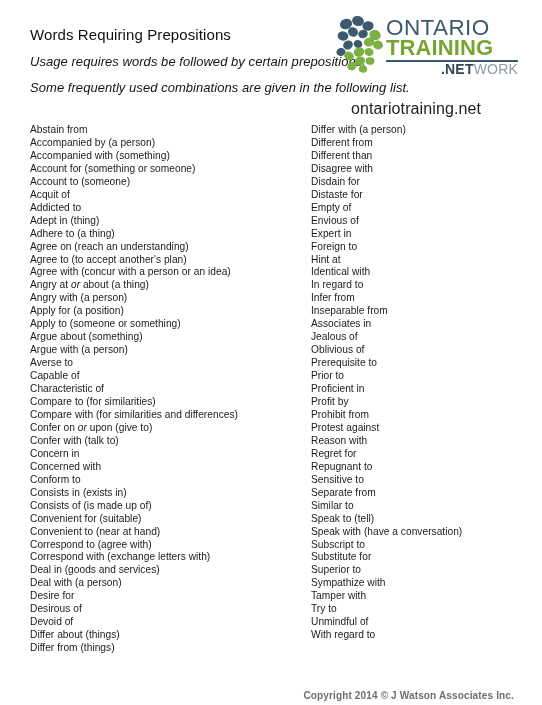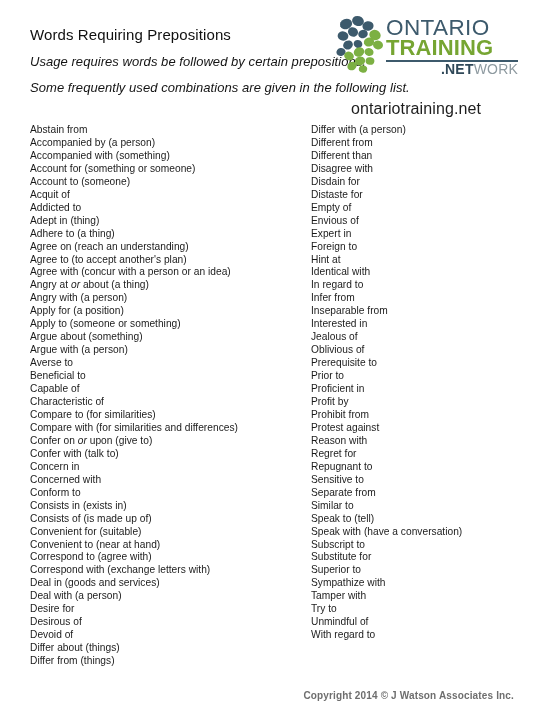--- a/index.html
+++ b/index.html
@@ -233,21 +233,20 @@
           <li class="entry">Agree on (reach an understanding)</li>
           <li class="entry">Agree to (to accept another's plan)</li>
           <li class="entry">Agree with (concur with a person or an idea)</li>
           <li class="entry">Angry at <em>or</em> about (a thing)</li>
           <li class="entry">Angry with (a person)</li>
           <li class="entry">Apply for (a position)</li>
           <li class="entry">Apply to (someone or something)</li>
           <li class="entry">Argue about (something)</li>
           <li class="entry">Argue with (a person)</li>
           <li class="entry">Averse to</li>
-          <li class="entry">Beneficial to</li>
           <li class="entry">Capable of</li>
           <li class="entry">Characteristic of</li>
           <li class="entry">Compare to (for similarities)</li>
           <li class="entry">Compare with (for similarities and differences)</li>
           <li class="entry">Confer on <em>or</em> upon (give to)</li>
           <li class="entry">Confer with (talk to)</li>
           <li class="entry">Concern in</li>
           <li class="entry">Concerned with</li>
           <li class="entry">Conform to</li>
           <li class="entry">Consists in (exists in)</li>
@@ -275,21 +274,21 @@
           <li class="entry">Distaste for</li>
           <li class="entry">Empty of</li>
           <li class="entry">Envious of</li>
           <li class="entry">Expert in</li>
           <li class="entry">Foreign to</li>
           <li class="entry">Hint at</li>
           <li class="entry">Identical with</li>
           <li class="entry">In regard to</li>
           <li class="entry">Infer from</li>
           <li class="entry">Inseparable from</li>
-          <li class="entry">Interested in</li>
+          <li class="entry">Associates in</li>
           <li class="entry">Jealous of</li>
           <li class="entry">Oblivious of</li>
           <li class="entry">Prerequisite to</li>
           <li class="entry">Prior to</li>
           <li class="entry">Proficient in</li>
           <li class="entry">Profit by</li>
           <li class="entry">Prohibit from</li>
           <li class="entry">Protest against</li>
           <li class="entry">Reason with</li>
           <li class="entry">Regret for</li>

